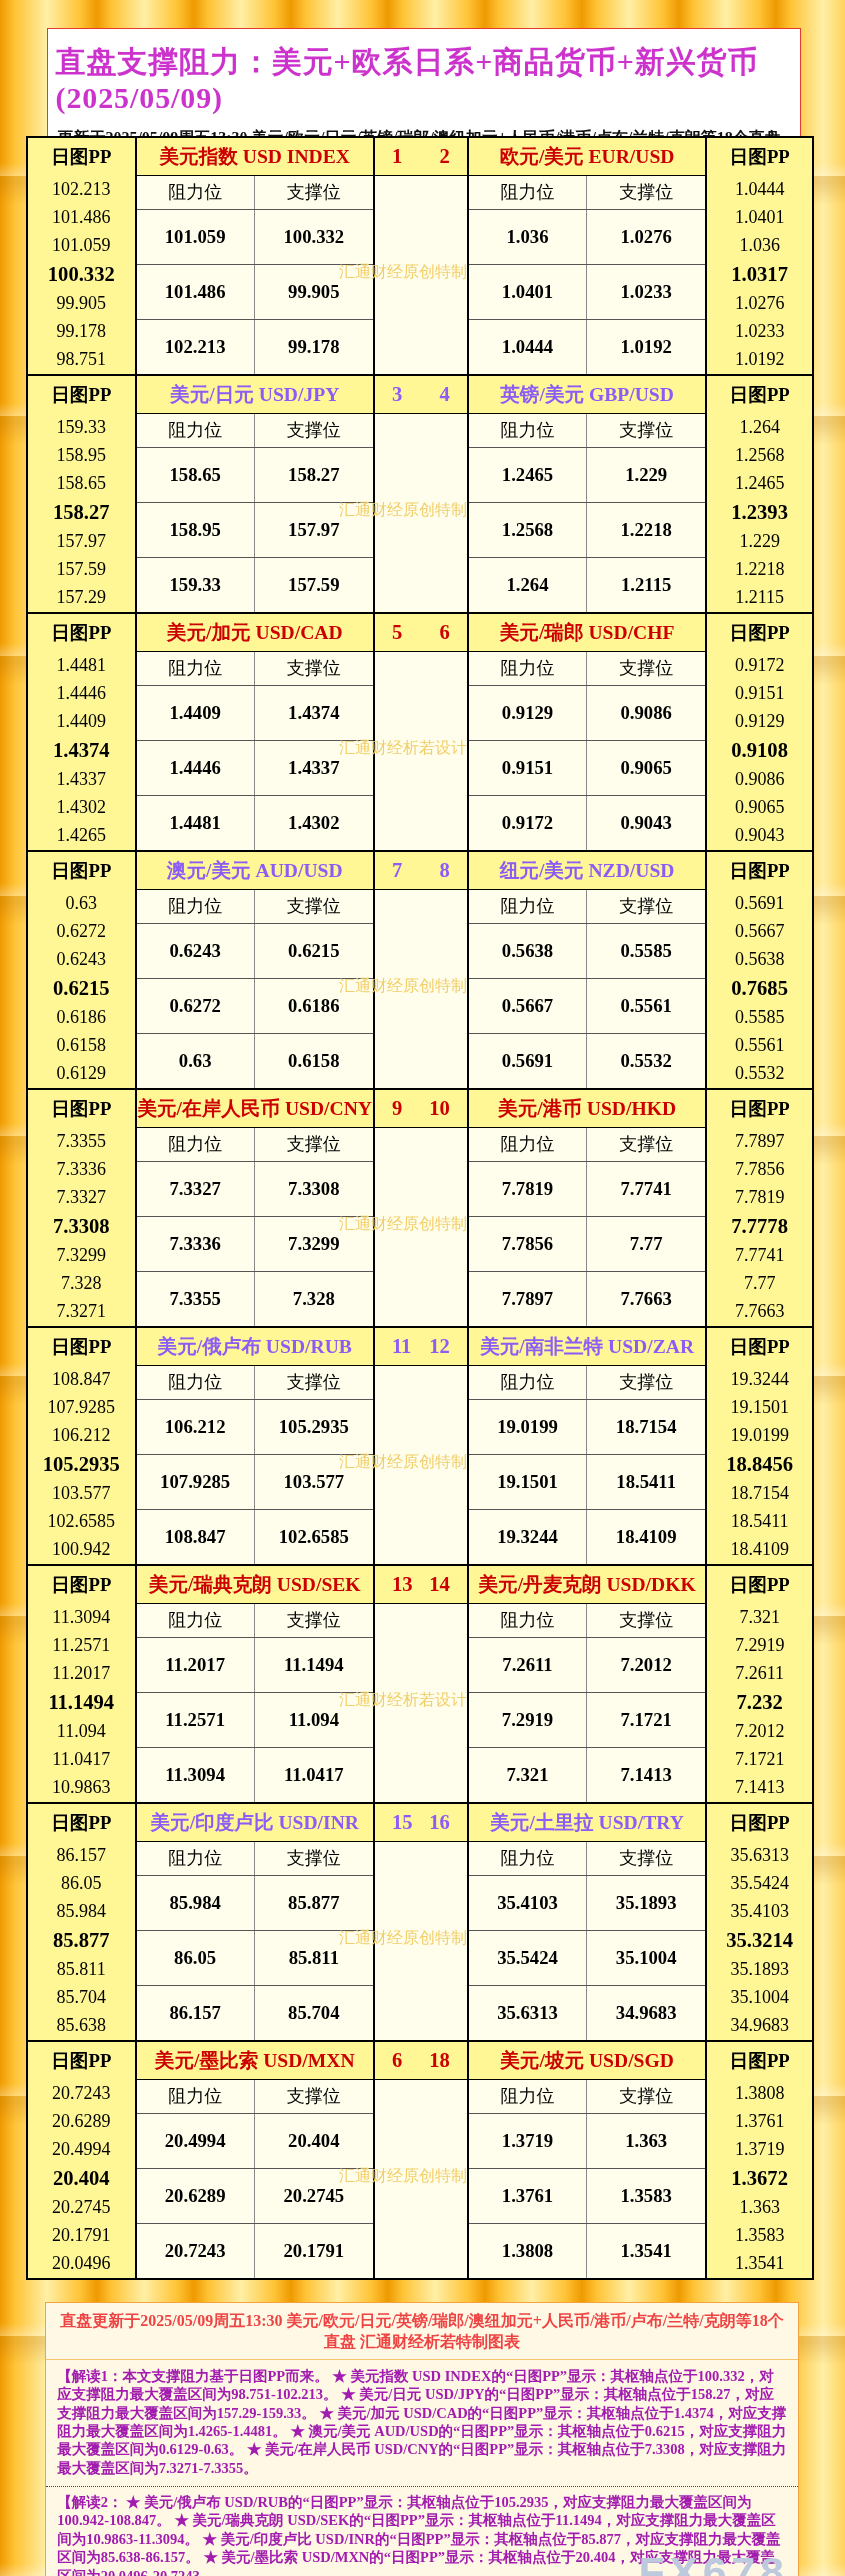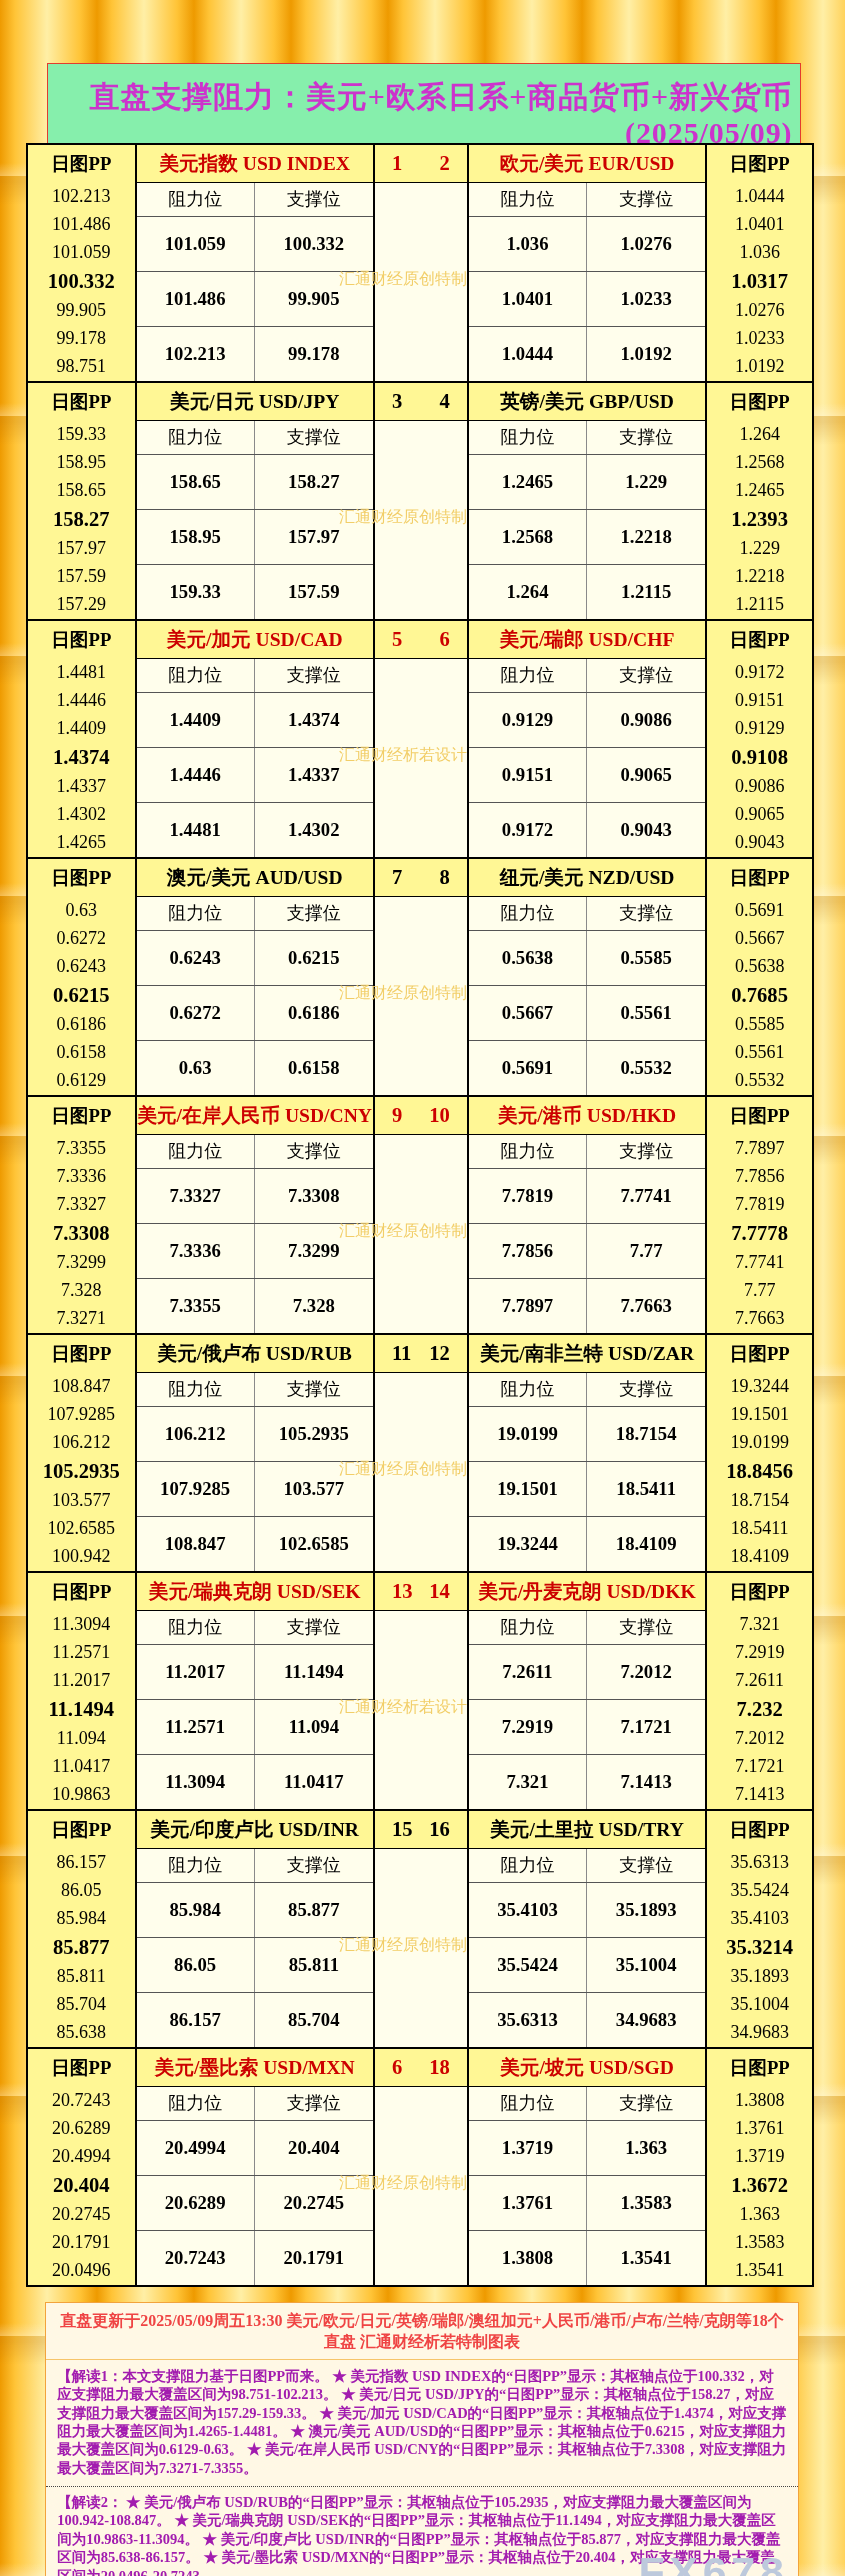--- a/index.html
+++ b/index.html
@@ -7,32 +7,32 @@
     width:846px;height:2576px;overflow:hidden;position:relative;
     font-family:"Liberation Serif","DejaVu Serif",serif;
     background-color:#F7A600;
     background-image:
       repeating-linear-gradient(0deg, rgba(255,255,255,.30) 0px, rgba(255,255,255,0) 13px, rgba(255,255,255,0) 211px, rgba(176,100,0,.22) 234px, rgba(176,100,0,.22) 240px),
       repeating-linear-gradient(90deg, #EE9A00 0px, #FFC437 15px, #FFEFA6 47px, #FFC437 80px, #EE9A00 97px);
   }
   
   .title-box{
     position:absolute;left:47px;top:28px;width:752px;
-    background:#86efac;border:1.9px solid #E23B2E;text-align:right;margin-top:35px;
+    background:#ffffff;border:1.9px solid #E23B2E;text-align:left;
   }
   .main-title{
     color:#CC33CC;font-weight:bold;font-size:30px;line-height:1.2;
     padding:15px 7.5px 11.2px 7.5px;letter-spacing:0.9px;
   }
   .sub-title{
     color:#111;font-size:16px;line-height:1.35;padding:0 9.4px 8.4px 9.4px;font-weight:bold;
   }
   
   .board{
-    position:absolute;left:26px;top:143px;width:784px;
+    position:absolute;left:26px;top:136px;width:784px;
     border:2.8px solid #000;background:#FFFEEC;
   }
   .section{display:flex;border-bottom:2.8px solid #000;}
   .section:last-child{border-bottom:none;}
   .pp-col{width:119px;background:#FFF795;display:flex;flex-direction:column;}
   .pp-col.right-side{width:117px;}
   .pp-label{height:37px;line-height:37px;text-align:center;font-weight:bold;font-size:18.7px;color:#000;}
   .pp-vals{height:198px;display:flex;flex-direction:column;justify-content:space-around;align-items:center;}
   .pp-val{font-size:18px;color:#000;line-height:1;}
   .pp-val.pivot{font-size:20.6px;font-weight:bold;}
@@ -43,21 +43,21 @@
   .rs-cell{width:50%;box-sizing:border-box;text-align:center;color:#000;}
   .rs-cell.first{border-right:0.9px solid #8a8a8a;}
   .rs-head-row .rs-cell{height:33px;line-height:33px;font-size:18px;}
   .rs-val-row{border-top:0.9px solid #555;}
   .rs-val-row .rs-cell{height:54px;line-height:54px;font-size:18.7px;font-weight:bold;}
   .mid-col{width:92px;display:flex;flex-direction:column;background:#FFFEEC;}
   .mid-head{height:37px;background:#FFF795;border-bottom:0.9px solid #000;display:flex;align-items:center;justify-content:space-between;padding:0 17px;font-size:20.6px;font-weight:bold;}
   .mid-body{flex:1;display:flex;flex-direction:row;justify-content:flex-end;align-items:center;padding-bottom:7.5px;}
   .wm-line{color:#F2CE68;font-size:16px;line-height:1.95;white-space:nowrap;}
   .theme-red{color:#CC0000;}
-  .theme-purple{color:#000000;}
+  .theme-purple{color:#8b5cf6;}
   
   .footer-box{
     position:absolute;left:45px;top:2302px;width:754px;
     background:#FFF8E5;border:1.9px solid #F2A33C;box-sizing:border-box;
   }
   .f-summary{font-weight:bold;font-size:16px;color:#ef4444;text-align:center;padding:6.5px 7.5px;line-height:1.35;border-bottom:1.9px solid #F6C469;}
   .f-note{font-size:14.5px;color:#a21caf;line-height:1.27;padding:6.5px 11.2px 8.4px 11.2px;font-weight:bold;}
   .f-note.second{border-top:0.9px dotted #444;}
   .fx-mark{position:absolute;right:9.4px;bottom:-3.7px;font-size:43px;font-weight:bold;color:#BDC9DC;letter-spacing:4.7px;font-family:"Liberation Sans","DejaVu Sans",sans-serif;}
 </style>

